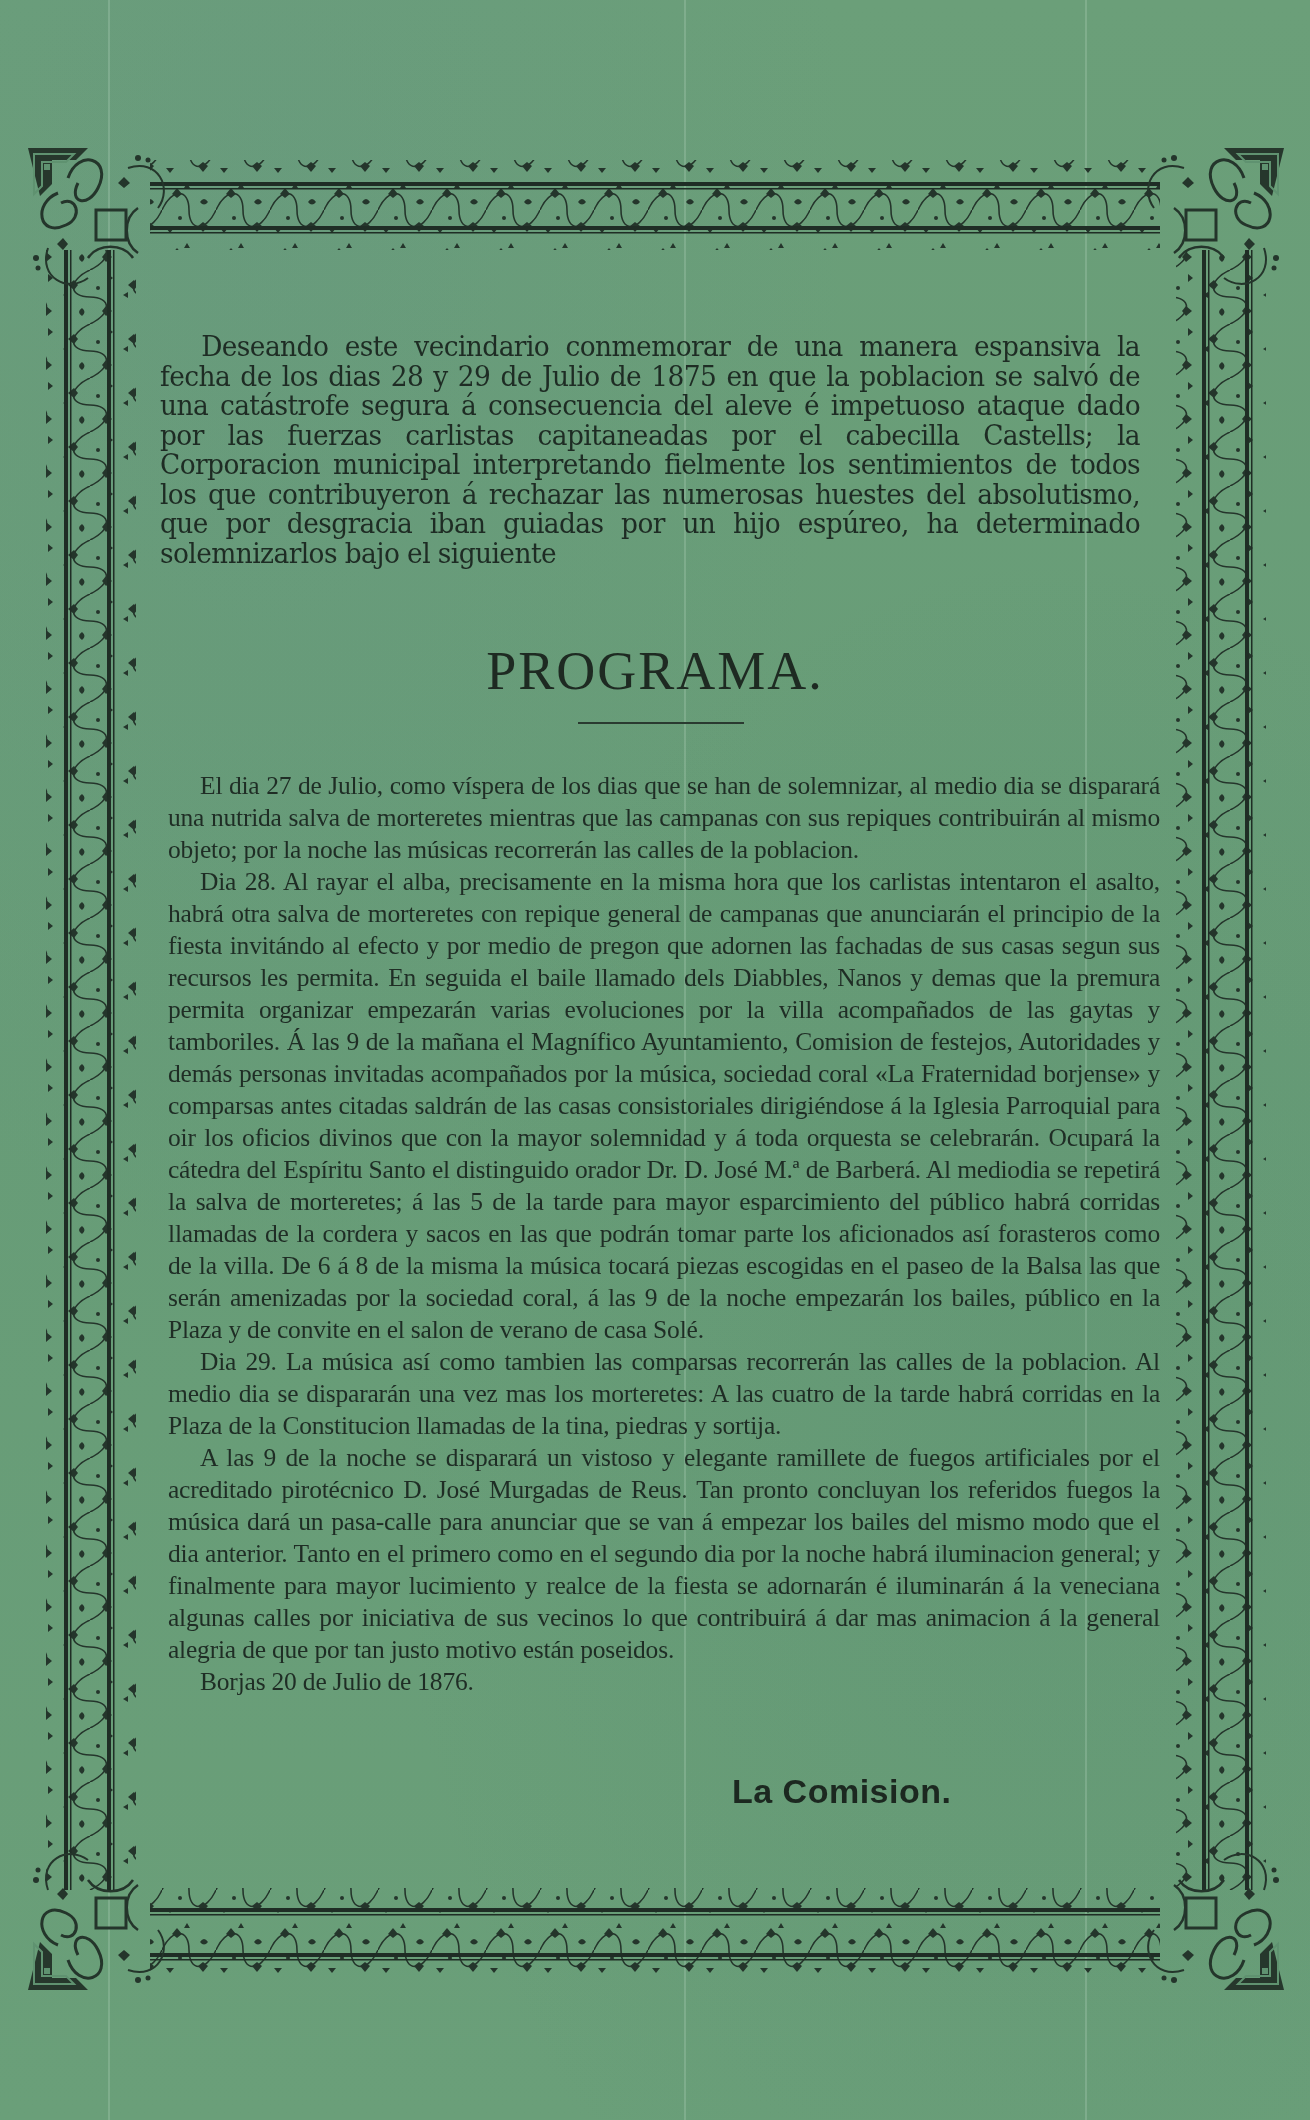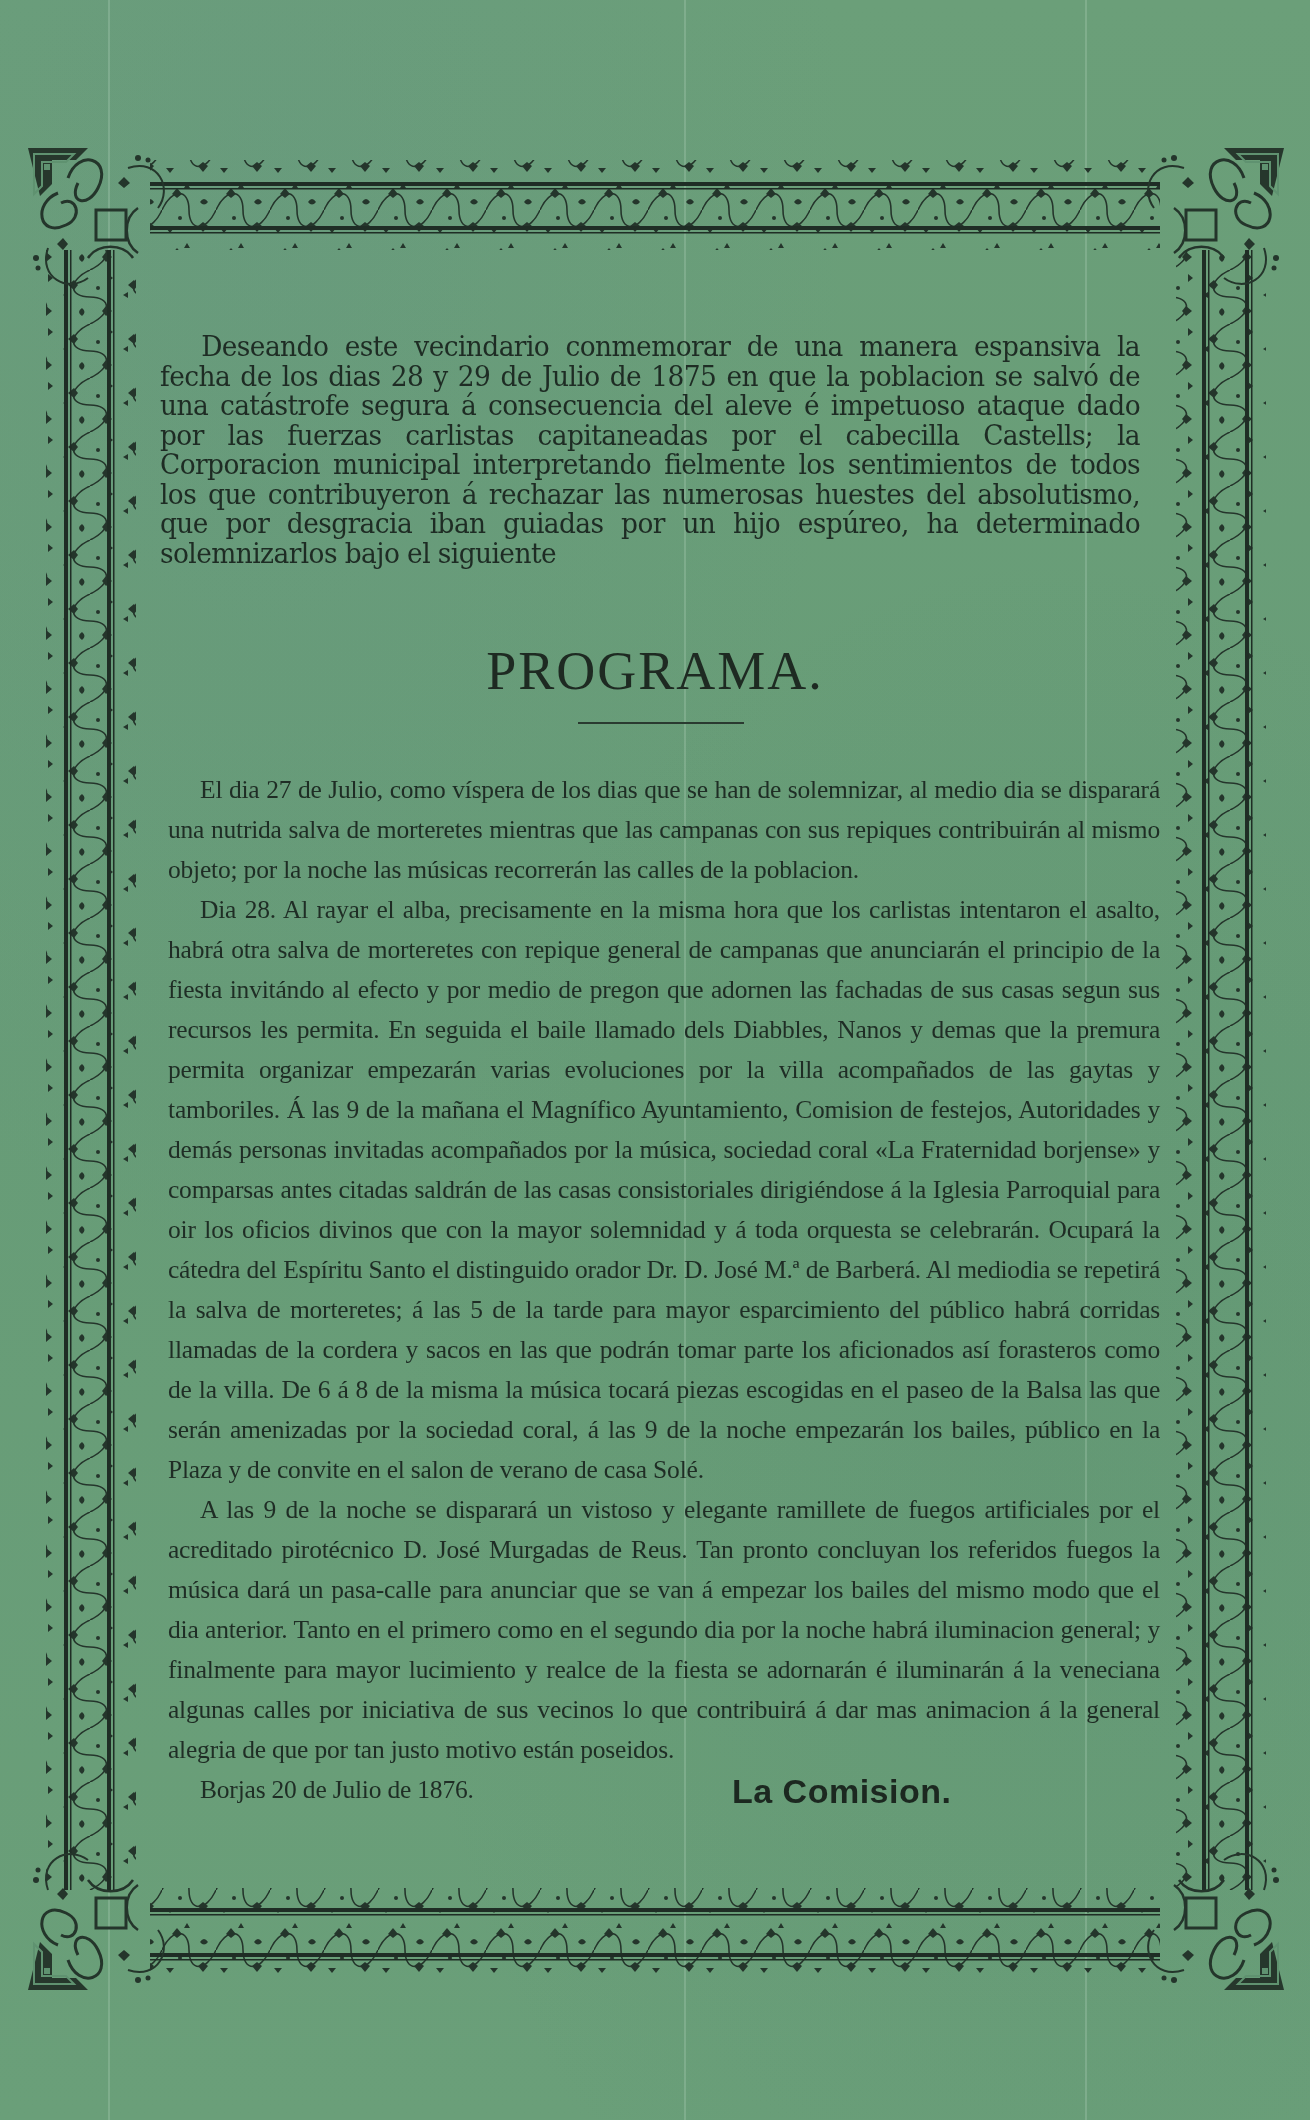--- a/index.html
+++ b/index.html
@@ -28,21 +28,21 @@
   .title {
     position: absolute; left: 0; right: 0; top: 640px; text-align: center;
     font-family: "Liberation Serif", serif; font-size: 54px; letter-spacing: 2px;
     color: #1e2a22; font-weight: normal;
   }
   .title-rule {
     position: absolute; left: 578px; width: 166px; top: 722px; height: 2px; background: #2a3a30;
   }
   .body-text {
     position: absolute; left: 168px; top: 770px; width: 992px;
-    font-family: "Liberation Serif", serif; font-size: 25.5px; line-height: 40px;
+    font-family: "Liberation Serif", serif; font-size: 25.5px; line-height: 32px;
     text-align: justify; color: #1f2d25; letter-spacing: -0.2px;
   }
   .body-text p { margin: 0; text-indent: 32px; }
   .body-text p.signoff { text-indent: 32px; }
   .signature {
     position: absolute; left: 732px; top: 1772px;
     font-family: Liberation Sans, sans-serif; font-weight: bold; font-size: 34px;
     color: #1c2820; letter-spacing: 0.5px;
   }
 </style>
@@ -127,17 +127,18 @@
 <div class="intro">
   <p>Deseando este vecindario conmemorar de una manera espansiva la fecha de los dias 28 y 29 de Julio de 1875 en que la poblacion se salvó de una catástrofe segura á consecuencia del aleve é impetuoso ataque dado por las fuerzas carlistas capitaneadas por el cabecilla Castells; la Corporacion municipal interpretando fielmente los sentimientos de todos los que contribuyeron á rechazar las numerosas huestes del absolutismo, que por desgracia iban guiadas por un hijo espúreo, ha determinado solemnizarlos bajo el siguiente</p>
 </div>
 
 <div class="title">PROGRAMA.</div>
 <div class="title-rule"></div>
 
 <div class="body-text">
   <p>El dia 27 de Julio, como víspera de los dias que se han de solemnizar, al medio dia se disparará una nutrida salva de morteretes mientras que las campanas con sus repiques contribuirán al mismo objeto; por la noche las músicas recorrerán las calles de la poblacion.</p>
   <p>Dia 28.  Al rayar el alba, precisamente en la misma hora que los carlistas intentaron el asalto, habrá otra salva de morteretes con repique general de campanas que anunciarán el principio de la fiesta invitándo al efecto y por medio de pregon que adornen las fachadas de sus casas segun sus recursos les permita. En seguida el baile llamado dels Diabbles, Nanos y demas que la premura permita organizar empezarán varias evoluciones por la villa acompañados de las gaytas y tamboriles. Á las 9 de la mañana el Magnífico Ayuntamiento, Comision de festejos, Autoridades y demás personas invitadas acompañados por la música, sociedad coral «La Fraternidad borjense» y comparsas antes citadas saldrán de las casas consistoriales dirigiéndose á la Iglesia Parroquial para oir los oficios divinos que con la mayor solemnidad y á toda orquesta se celebrarán. Ocupará la cátedra del Espíritu Santo el distinguido orador Dr. D. José M.ª de Barberá. Al mediodia se repetirá la salva de morteretes; á las 5 de la tarde para mayor esparcimiento del público habrá corridas llamadas de la cordera y sacos en las que podrán tomar parte los aficionados así forasteros como de la villa. De 6 á 8 de la misma la música tocará piezas escogidas en el paseo de la Balsa las que serán amenizadas por la sociedad coral, á las 9 de la noche empezarán los bailes, público en la Plaza y de convite en el salon de verano de casa Solé.</p>
+  <p>Dia 29.  La música así como tambien las comparsas recorrerán las calles de la poblacion. Al medio dia se dispararán una vez mas los morteretes: A las cuatro de la tarde habrá corridas en la Plaza de la Constitucion llamadas de la tina, piedras y sortija.</p>
   <p>A las 9 de la noche se disparará un vistoso y elegante ramillete de fuegos artificiales por el acreditado pirotécnico D. José Murgadas de Reus. Tan pronto concluyan los referidos fuegos la música dará un pasa-calle para anunciar que se van á empezar los bailes del mismo modo que el dia anterior. Tanto en el primero como en el segundo dia por la noche habrá iluminacion general; y finalmente para mayor lucimiento y realce de la fiesta se adornarán é iluminarán á la veneciana algunas calles por iniciativa de sus vecinos lo que contribuirá á dar mas animacion á la general alegria de que por tan justo motivo están poseidos.</p>
   <p class="signoff">Borjas 20 de Julio de 1876.</p>
 </div>
 
 <div class="signature">La Comision.</div>
 
 </body></html>

